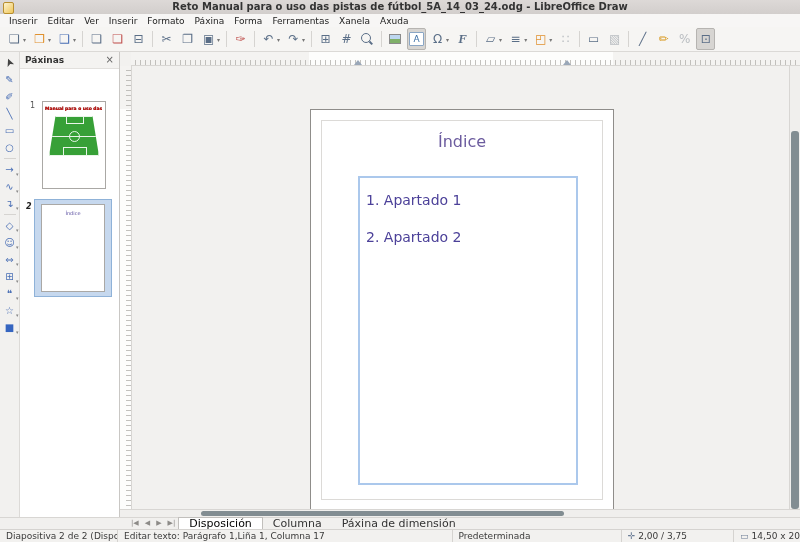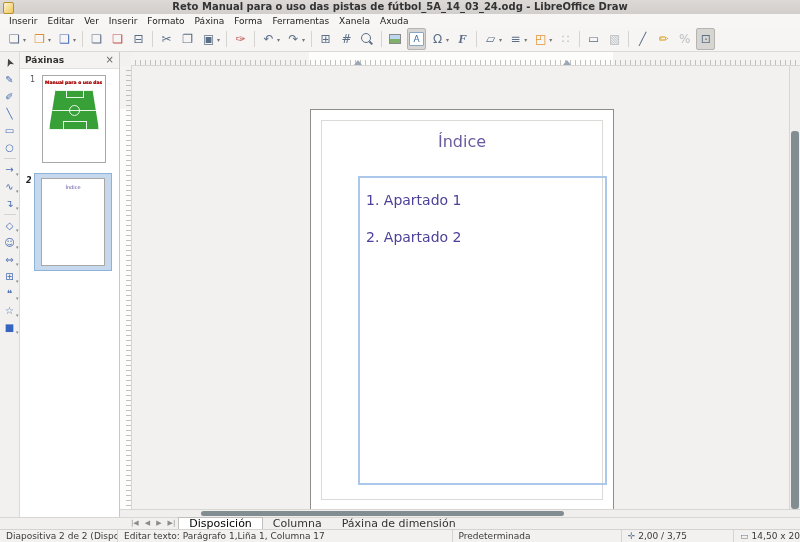--- a/index.html
+++ b/index.html
@@ -42,21 +42,21 @@
   
   .main{position:absolute;left:0;top:52px;width:800px;height:465px;display:flex;}
   
   .drawtools{width:20px;background:#f2f1ef;border-right:1px solid #dcdad7;display:flex;flex-direction:column;align-items:center;padding-top:2px;box-sizing:border-box;}
   .dtool{position:relative;width:18px;height:17px;display:flex;align-items:center;justify-content:center;}
   .dtool .glyph{font-size:10px;color:#4a6fb5;}
   .dtool .dd{position:absolute;right:0;bottom:1px;font-size:5px;color:#888;}
   .dsep{width:12px;height:1px;background:#d6d4d1;margin:2px 0;}
   .ic-select{transform:rotate(-112deg);font-size:11px !important;color:#444 !important;}
   
-  .pagespanel{width:99px;background:#ffffff;border-right:1px solid #c9c7c4;display:flex;flex-direction:column;}
+  .pagespanel{width:99px;background:#ffffff;border-right:1px solid #c9c7c4;display:flex;flex-direction:column;gap:26px;}
   .pp-head{height:16px;background:#f4f3f1;display:flex;align-items:center;padding:0 5px;border-bottom:1px solid #e2e0dd;}
   .pp-title{font-size:9px;font-weight:bold;color:#333;flex:1;}
   .pp-close{font-size:10px;color:#666;line-height:10px;}
   .pp-body{flex:1;padding-top:6px;}
   .thumb-row{position:relative;margin:0 0 10px 22px;}
   .pnum{position:absolute;left:-12px;top:0;font-size:8px;color:#555;}
   .tpage{width:64px;height:88px;background:#fff;border:1px solid #aaa8a5;box-sizing:border-box;overflow:hidden;}
   .tcover-title{margin:4px 2px 0;font-size:4.5px;font-weight:bold;color:#cc1511;text-shadow:0 0 0.5px #550000;
     white-space:nowrap;overflow:hidden;text-align:center;}
   .field{position:relative;width:50px;height:40px;margin:5px auto 0;background:#37a037;
@@ -84,21 +84,21 @@
   .canvasrow{flex:1;display:flex;min-height:0;}
   .vruler{width:11px;background:#f4f3f1;border-right:1px solid #d8d6d3;position:relative;overflow:hidden;}
   .vruler .pagestrip{position:absolute;top:43px;left:0;width:11px;height:402px;background:#fdfdfc;}
   .vruler .ticks{position:absolute;top:0;bottom:0;right:0;width:5px;
     background:repeating-linear-gradient(to bottom,transparent 0 4px,#b4b2ae 4px 5px);opacity:.8;}
   .canvas{flex:1;position:relative;background:#f2f1ef;overflow:hidden;}
   .page{position:absolute;left:178px;top:43px;width:304px;height:402px;background:#fff;
     border:1px solid #8f8d8a;box-sizing:border-box;}
   .margin-guide{position:absolute;left:10px;top:10px;right:10px;bottom:10px;border:1px solid #dcdad7;}
   .page-title{position:absolute;left:0;top:22px;width:100%;text-align:center;font-size:16px;color:#6b5b9e;}
-  .textbox{position:absolute;left:47px;top:66px;width:249px;height:309px;border:2px solid #abc8ec;box-sizing:border-box;padding:4px 6px;}
+  .textbox{position:absolute;left:47px;top:66px;width:220px;height:309px;border:2px solid #abc8ec;box-sizing:border-box;padding:4px 6px;}
   .titem{font-size:14px;line-height:37px;color:#4c4199;white-space:nowrap;}
   .caret{display:inline-block;width:1px;height:14px;background:#222;vertical-align:-2px;margin-left:1px;}
   .vscroll{width:10px;background:#f0efed;border-left:1px solid #d8d6d3;position:relative;}
   .vthumb{position:absolute;left:1px;right:1px;top:65px;bottom:0;background:#828d92;border-radius:3px;}
   .hscrollrow{height:8px;display:flex;}
   .hscroll{flex:1;background:#f0efed;border-top:1px solid #d8d6d3;position:relative;}
   .hthumb{position:absolute;top:1px;bottom:1px;left:81px;width:363px;background:#828d92;border-radius:3px;}
   .hcorner{width:10px;background:#f0efed;border-top:1px solid #d8d6d3;}
   
   .tabbar{position:absolute;left:0;top:517px;width:800px;height:12px;background:#f1f0ee;

